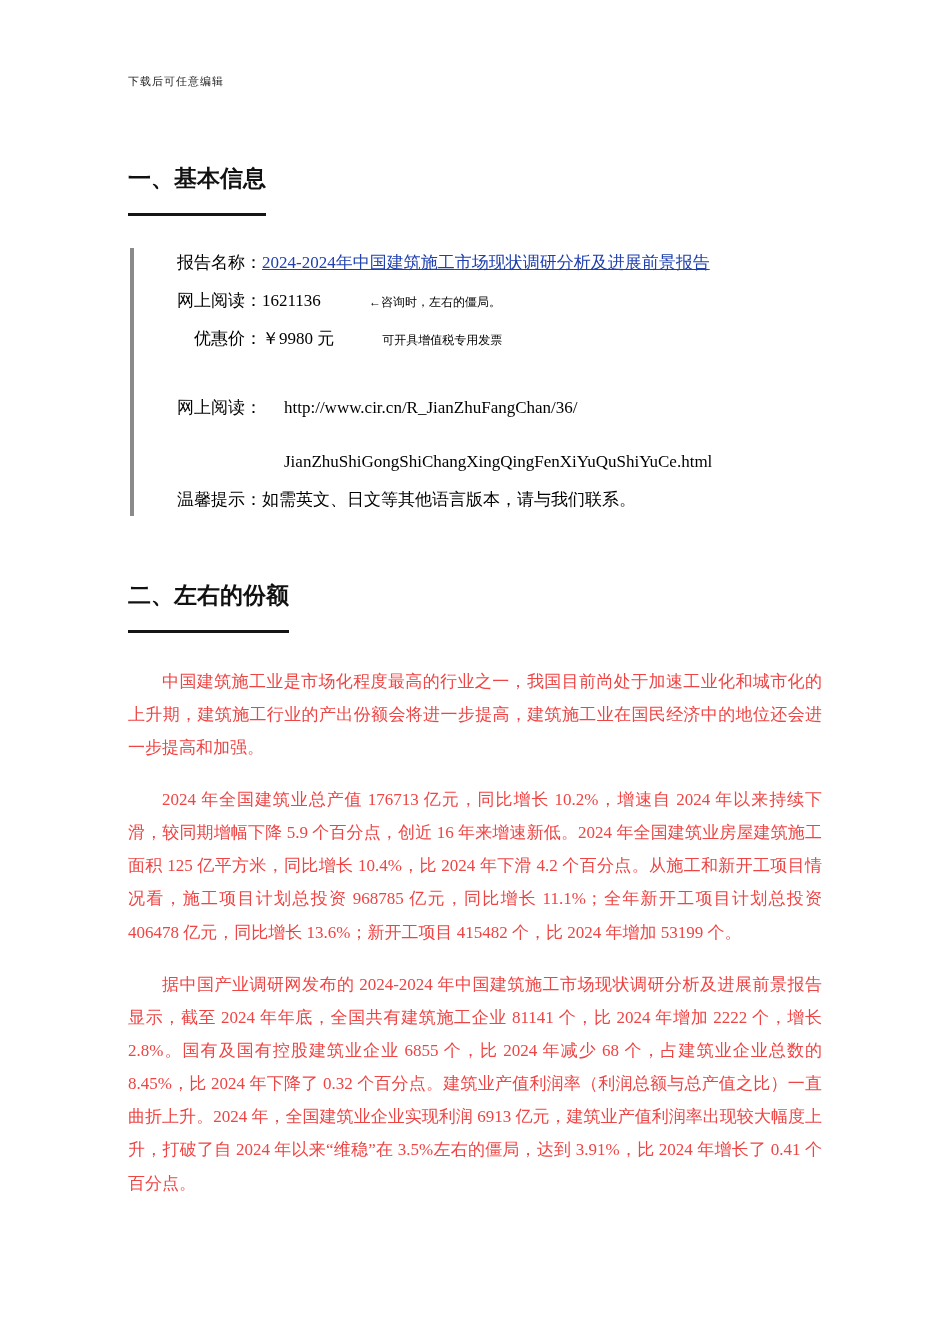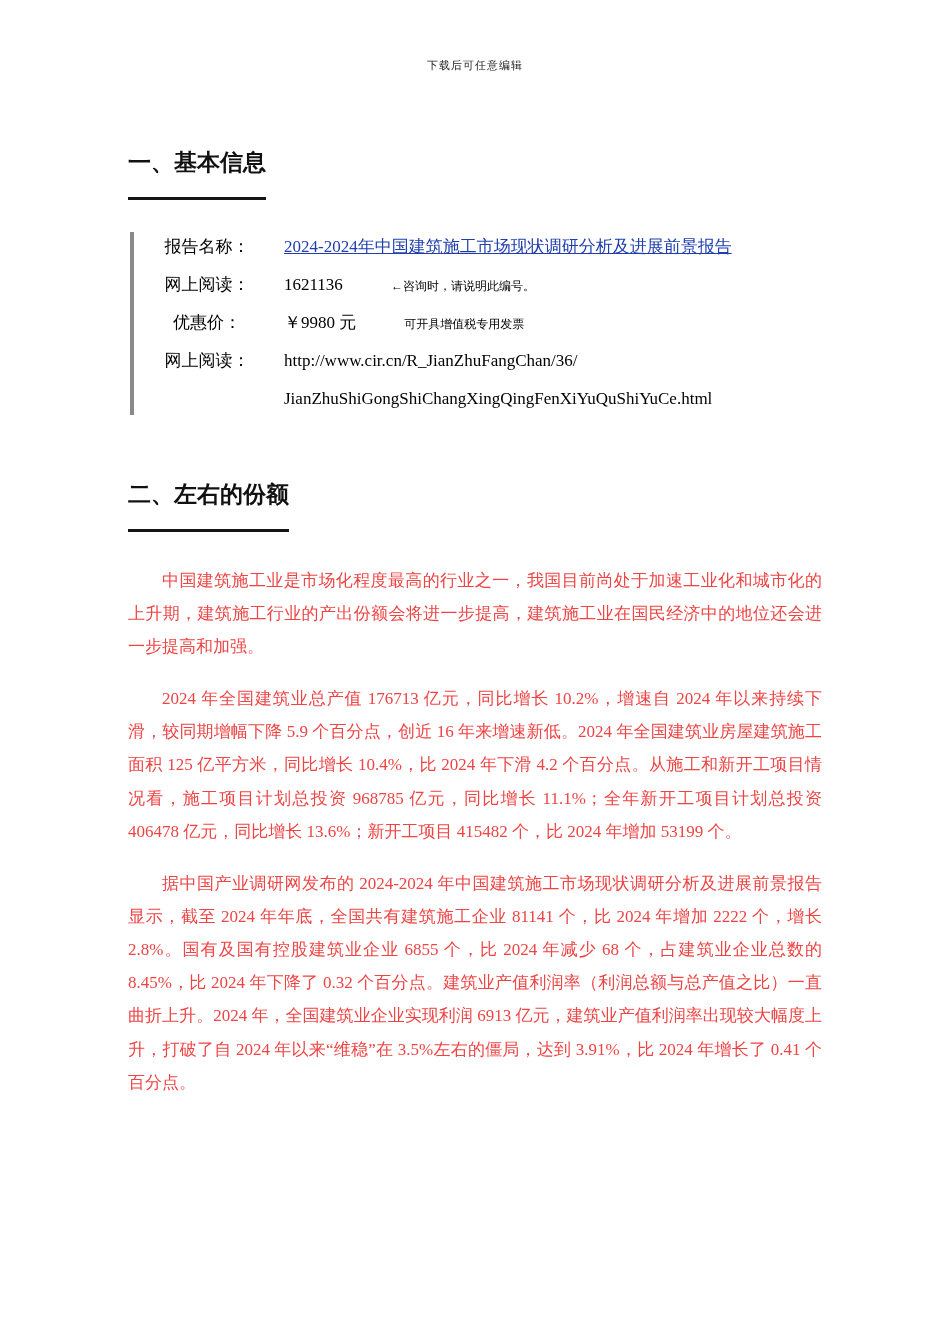--- a/index.html
+++ b/index.html
@@ -2,43 +2,43 @@
 <html><head>
 <meta charset="utf-8">
 <style>
   html, body { margin:0; padding:0; background:#ffffff; }
   body { font-family:"Liberation Serif", "DejaVu Serif", serif; color:#000; }
   .page {
     width:950px; height:1344px; margin:0 auto; box-sizing:border-box;
     padding:58px 128px 30px 128px; background:#fff; overflow:hidden;
   }
   .watermark {
-    text-align:center; font-size:11px; letter-spacing:1px;
-    color:#222; margin:0 0 74px 0;
+    text-align:left; font-size:11px; letter-spacing:1px;
+    color:#222; margin:16px 0 74px 0;
   }
   .section-heading {
     font-family:"Liberation Sans", "DejaVu Sans", sans-serif;
     font-size:23px; font-weight:bold; color:#111; margin:0 0 32px 0;
   }
   .section-heading .hd-text {
     display:inline-block; border-bottom:3px solid #151515; padding-bottom:19px;
   }
   .info-block {
     border-left:4px solid #8a8a8a; padding:4px 0 2px 18px; margin:0 0 58px 2px;
   }
   .info-row {
     display:flex; align-items:baseline; margin-bottom:15px; font-size:17px; line-height:1.35;
   }
   .info-row:last-child { margin-bottom:2px; }
-  .info-label { width:110px; text-align:center; flex-shrink:0; color:#000; }
-  .info-value { margin-left:22px; color:#000;text-align:right; }
+  .info-label { width:110px; text-align:right; flex-shrink:0; color:#000; }
+  .info-value { color:#000;text-align:right; }
   .info-note { font-size:12px; color:#000; margin-left:48px; white-space:nowrap; }
   .report-link { color:#1f3fae; text-decoration:underline; cursor:pointer; }
   .url-block { margin-left:22px; }
-  .url-line { display:block; margin-bottom:15px; }
+  .url-line { display:block; margin-bottom:15px;margin-top:31px; }
   .url-line:last-child { margin-bottom:0;text-align:center; }
   .section2 { margin-top:64px; }
   .para {
     font-size:17px; line-height:1.95; text-align:justify; text-indent:2em;
     color:#ef4444; margin:0 0 19px 0;
   }
 </style>
 </head>
 <body>
 
@@ -55,37 +55,41 @@
     <div class="info-row">
       <div class="info-label">报告名称：</div>
       <div class="info-value">
         <a class="report-link">2024-2024年中国建筑施工市场现状调研分析及进展前景报告</a>
       </div>
     </div>
 
     <div class="info-row">
       <div class="info-label">网上阅读：</div>
       <div class="info-value">1621136</div>
-      <div class="info-note">←咨询时，请说明此编号。</div>
+      <div class="info-note">←咨询时，左右的僵局。</div>
     </div>
 
     <div class="info-row">
       <div class="info-label">优惠价：</div>
       <div class="info-value">￥9980 元</div>
       <div class="info-note">可开具增值税专用发票</div>
     </div>
 
     <div class="info-row">
       <div class="info-label">网上阅读：</div>
       <div class="url-block">
         <span class="url-line">http://www.cir.cn/R_JianZhuFangChan/36/</span>
         <span class="url-line">JianZhuShiGongShiChangXingQingFenXiYuQuShiYuCe.html</span>
       </div>
     </div>
 
+    <div class="info-row">
+      <div class="info-label">温馨提示：</div>
+      <div class="info-value">如需英文、日文等其他语言版本，请与我们联系。</div>
+    </div>
 
   </div>
 
   <h1 class="section-heading section2">
     <span class="hd-text">二、左右的份额</span>
   </h1>
 
   <p class="para">中国建筑施工业是市场化程度最高的行业之一，我国目前尚处于加速工业化和城市化的上升期，建筑施工行业的产出份额会将进一步提高，建筑施工业在国民经济中的地位还会进一步提高和加强。</p>
   <p class="para">2024 年全国建筑业总产值 176713 亿元，同比增长 10.2%，增速自 2024 年以来持续下滑，较同期增幅下降 5.9 个百分点，创近 16 年来增速新低。2024 年全国建筑业房屋建筑施工面积 125 亿平方米，同比增长 10.4%，比 2024 年下滑 4.2 个百分点。从施工和新开工项目情况看，施工项目计划总投资 968785 亿元，同比增长 11.1%；全年新开工项目计划总投资 406478 亿元，同比增长 13.6%；新开工项目 415482 个，比 2024 年增加 53199 个。</p>
   <p class="para">据中国产业调研网发布的 2024-2024 年中国建筑施工市场现状调研分析及进展前景报告显示，截至 2024 年年底，全国共有建筑施工企业 81141 个，比 2024 年增加 2222 个，增长 2.8%。国有及国有控股建筑业企业 6855 个，比 2024 年减少 68 个，占建筑业企业总数的 8.45%，比 2024 年下降了 0.32 个百分点。建筑业产值利润率（利润总额与总产值之比）一直曲折上升。2024 年，全国建筑业企业实现利润 6913 亿元，建筑业产值利润率出现较大幅度上升，打破了自 2024 年以来“维稳”在 3.5%左右的僵局，达到 3.91%，比 2024 年增长了 0.41 个百分点。</p>

